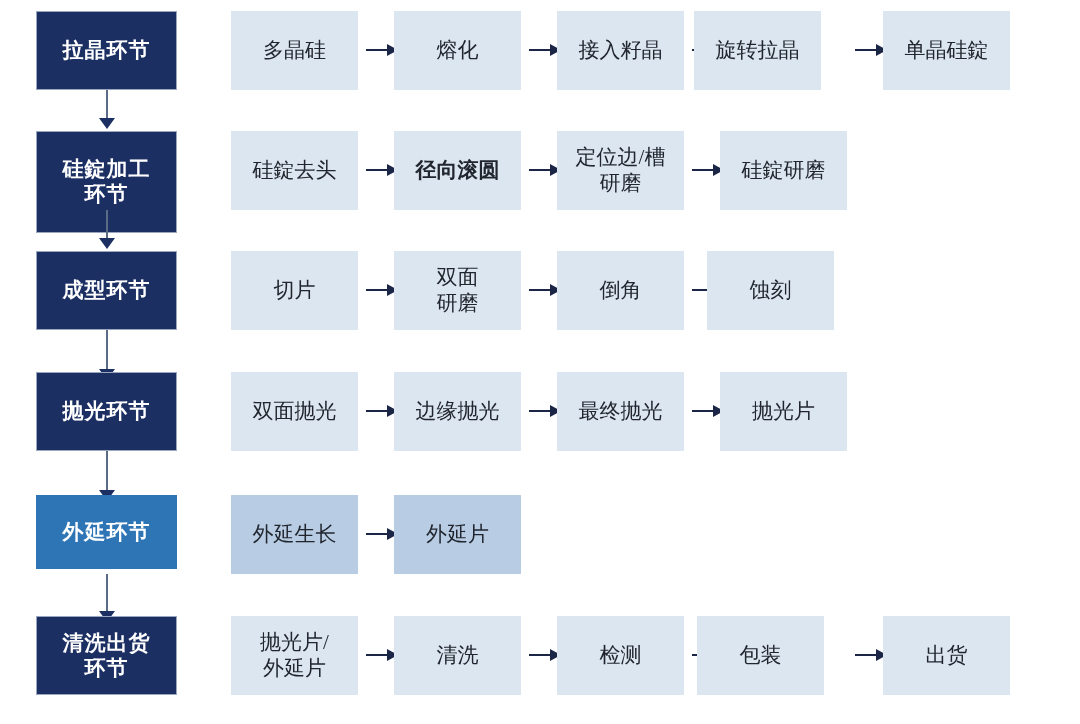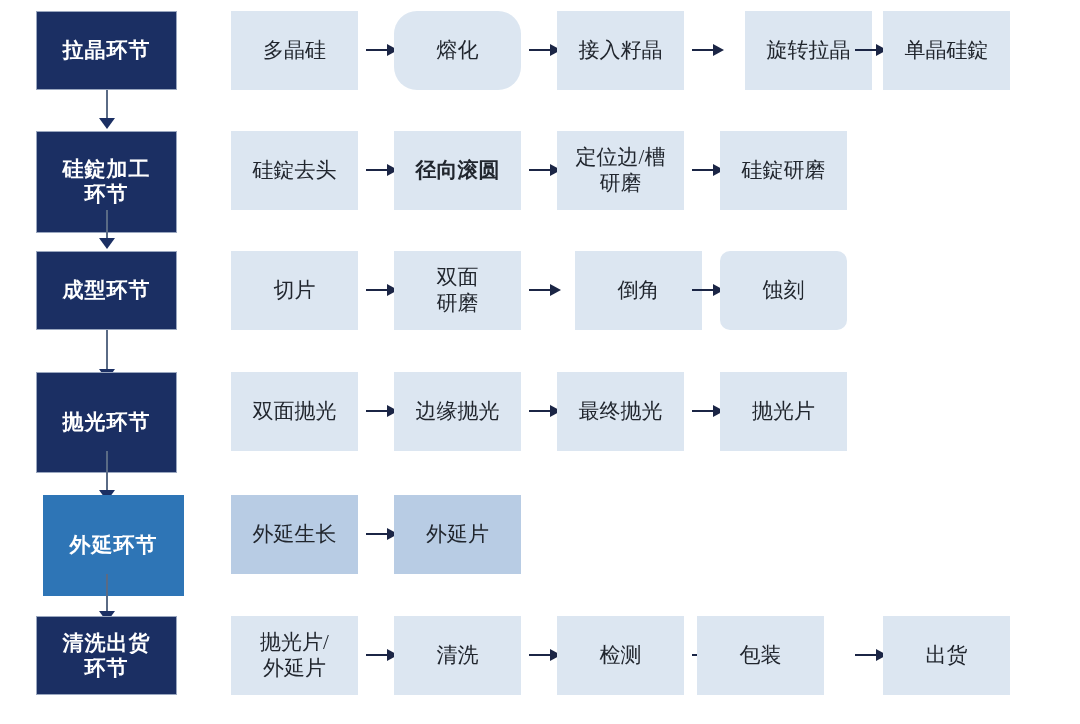--- a/index.html
+++ b/index.html
@@ -134,49 +134,49 @@
 
     <div class="stage-box" style="top:131px;height:102px;">硅錠加工
 环节</div>
     <div class="stage-connector" style="top:210px;height:30px;"></div>
     <div class="stage-arrowhead" style="top:238px;"></div>
 
     <div class="stage-box" style="top:251px;height:79px;">成型环节</div>
     <div class="stage-connector" style="top:330px;height:41px;"></div>
     <div class="stage-arrowhead" style="top:369px;"></div>
 
-    <div class="stage-box" style="top:372px;height:101px;">抛光环节</div>
+    <div class="stage-box" style="top:372px;height:79px;">抛光环节</div>
     <div class="stage-connector" style="top:451px;height:42px;"></div>
     <div class="stage-arrowhead" style="top:490px;"></div>
 
-    <div class="stage-box accent" style="top:495px;height:101px;margin-left:7px;">外延环节</div>
+    <div class="stage-box accent" style="top:495px;height:74px;">外延环节</div>
     <div class="stage-connector" style="top:574px;height:40px;"></div>
     <div class="stage-arrowhead" style="top:611px;"></div>
 
     <div class="stage-box" style="top:616px;height:79px;">清洗出货
 环节</div>
   </div>
 
   <div class="row" style="top:11px;">
     <div class="node" style="left:0px;">多晶硅</div>
     <div class="arrow" style="left:133px;">
         <span class="shaft"></span>
         <span class="head"></span>
       </div>
-    <div class="node" style="left:163px;border-radius:23px;">熔化</div>
+    <div class="node" style="left:163px;">熔化</div>
     <div class="arrow" style="left:296px;">
         <span class="shaft"></span>
         <span class="head"></span>
       </div>
     <div class="node" style="left:326px;">接入籽晶</div>
     <div class="arrow" style="left:459px;">
         <span class="shaft"></span>
         <span class="head"></span>
       </div>
-    <div class="node" style="left:514px;">旋转拉晶</div>
+    <div class="node" style="left:463px;">旋转拉晶</div>
     <div class="arrow" style="left:622px;">
         <span class="shaft"></span>
         <span class="head"></span>
       </div>
     <div class="node" style="left:652px;">单晶硅錠</div>
   </div>
 
   <div class="row" style="top:131px;">
     <div class="node" style="left:0px;">硅錠去头</div>
     <div class="arrow" style="left:133px;">
@@ -202,26 +202,26 @@
     <div class="arrow" style="left:133px;">
         <span class="shaft"></span>
         <span class="head"></span>
       </div>
     <div class="node" style="left:163px;">双面
 研磨</div>
     <div class="arrow" style="left:296px;">
         <span class="shaft"></span>
         <span class="head"></span>
       </div>
-    <div class="node" style="left:344px;">倒角</div>
-    <div class="arrow" style="left:459px;">
-        <span class="shaft"></span>
-        <span class="head"></span>
-      </div>
-    <div class="node" style="left:489px;border-radius:10px;">蚀刻</div>
+    <div class="node" style="left:326px;">倒角</div>
+    <div class="arrow" style="left:459px;">
+        <span class="shaft"></span>
+        <span class="head"></span>
+      </div>
+    <div class="node" style="left:476px;">蚀刻</div>
   </div>
 
   <div class="row" style="top:372px;">
     <div class="node" style="left:0px;">双面抛光</div>
     <div class="arrow" style="left:133px;">
         <span class="shaft"></span>
         <span class="head"></span>
       </div>
     <div class="node" style="left:163px;">边缘抛光</div>
     <div class="arrow" style="left:296px;">

